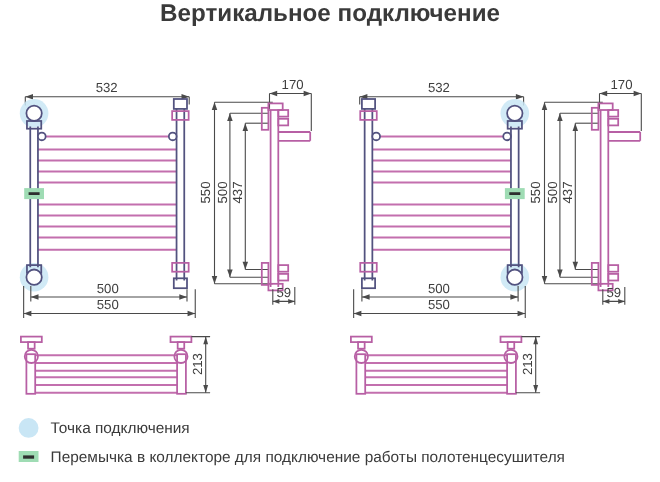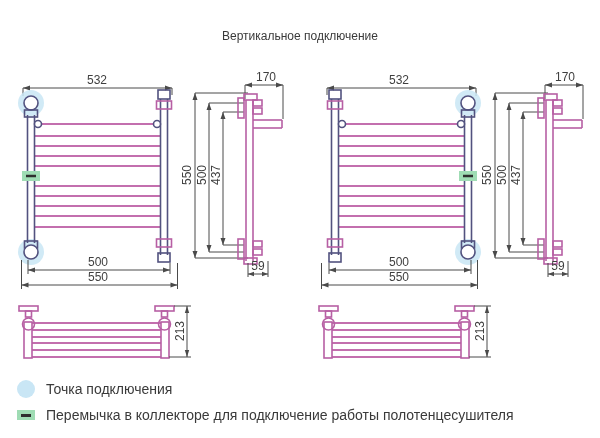--- a/index.html
+++ b/index.html
@@ -1,20 +1,20 @@
 <!DOCTYPE html>
 <html style="--text: #3a3a3a; --dim-gray: #4a4a4a; --outline-purple: #52527f; --pipe-magenta: #b75fa4; --rung-pink: #c36fae; --halo-blue: #c9e6f5; --jumper-green: #9fdcb4;"><head>
 <meta charset="utf-8">
 <style>
   html,body{margin:0;padding:0;background:#ffffff;}
   #stage{position:relative;width:600px;height:438px;background:#fff;overflow:hidden;
          font-family:"Liberation Sans", sans-serif;color:var(--text,#3a3a3a);}
   #draw{position:absolute;left:0;top:0;}
-  .title{position:absolute;left:300px;top:36px;transform:translate(-50%,-50%);
-         font-size:12px;font-weight:normal;white-space:nowrap;}
+  .title{position:absolute;left:300px;top:12px;transform:translate(-50%,-50%);
+         font-size:22px;font-weight:bold;white-space:nowrap;}
   .dimlabel{position:absolute;transform:translate(-50%,-50%);font-size:12px;
             color:#3f3f3f;white-space:nowrap;line-height:1;}
   .dimlabel.v{transform:translate(-50%,-50%) rotate(-90deg);}
   .legend-row{position:absolute;left:46px;font-size:14px;white-space:nowrap;
               transform:translateY(-50%);}
   .legend-dot{position:absolute;left:17px;top:380px;width:18px;height:18px;border-radius:50%;
               background:var(--halo-blue,#c9e6f5);}
   .legend-swatch{position:absolute;left:17px;top:410px;width:18px;height:10px;
               background:var(--jumper-green,#9fdcb4);}
   .legend-swatch::after{content:"";position:absolute;left:4px;top:4px;width:10px;height:2.5px;

